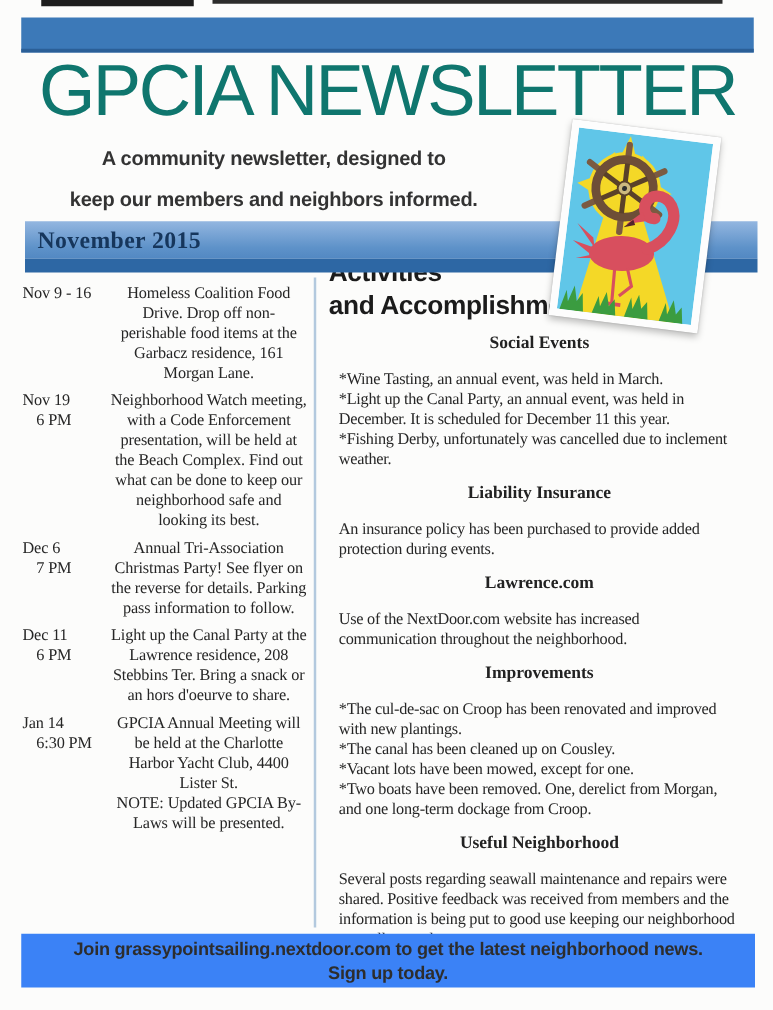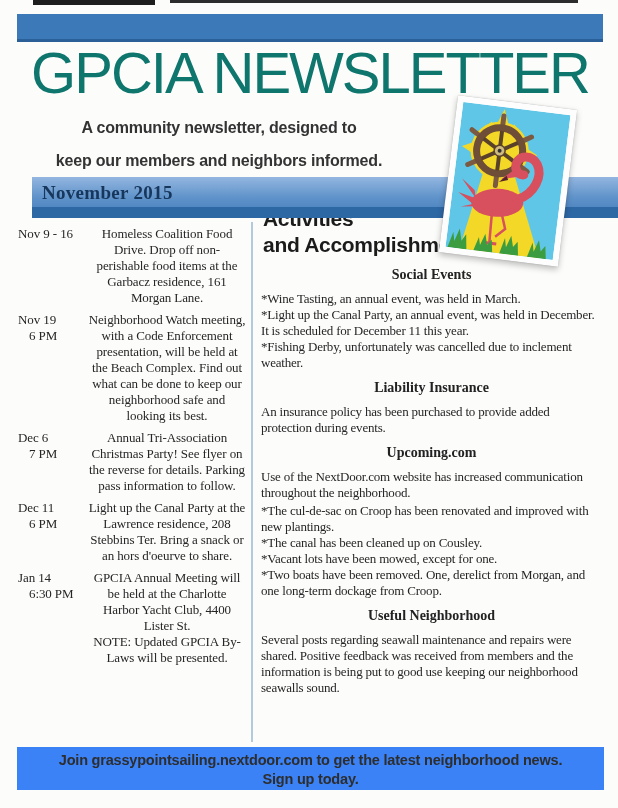--- a/index.html
+++ b/index.html
@@ -23,21 +23,21 @@
     font-size:58px;letter-spacing:-2px;color:#0f766e;line-height:62px;
   }
   .subtitle{
     left:26px;top:111px;width:386px;text-align:center;
     font-family:"Liberation Sans",sans-serif;font-weight:bold;
     font-size:16px;letter-spacing:-0.2px;color:#333333;
   }
   .subtitle .sub-line{display:block;height:33px;line-height:33px;}
 
   
-  .issue-banner{left:32px;top:177px;width:586px;height:57px;z-index:1;}
+  .issue-banner{left:20px;top:177px;width:586px;height:57px;z-index:1;}
   .banner-light{position:absolute;left:0;top:0;width:100%;height:30px;
     background:linear-gradient(#93b6e0,#5e92c9 70%,#5288c2);}
   .banner-dark{position:absolute;left:0;top:30px;width:100%;height:11px;background:#2d67a4;}
   .issue-text{position:absolute;left:10px;top:0;height:30px;line-height:31px;
     font-family:"Liberation Serif",serif;font-weight:bold;font-size:19px;
     color:#16365c;letter-spacing:0.3px;}
 
   
   .clipart-card{
     left:448px;top:102px;width:108px;height:146px;padding:6px;z-index:5;
@@ -62,21 +62,21 @@
 
   .aa-heading{
     margin:0 0 4px 4px;font-family:"Liberation Sans",sans-serif;font-weight:bold;
     font-size:21px;line-height:26px;letter-spacing:-0.3px;color:#1b1b1b;
   }
   .section-heading{
     margin:9px 0 8px 0;text-align:center;font-family:"Liberation Serif",serif;
     font-weight:bold;font-size:14px;color:#222222;
   }
   .section-body{
-    margin:2px;font-size:13px;line-height:16px;letter-spacing:-0.2px;
+    margin:12px;font-size:13px;line-height:16px;letter-spacing:-0.2px;
     white-space:pre-line;color:#262626;
   }
 
   
   .footer{
     left:17px;top:747px;width:587px;height:43px;background:#3b82f6;
     text-align:center;font-family:"Liberation Sans",sans-serif;font-weight:bold;
     font-size:14.5px;line-height:19px;letter-spacing:-0.2px;color:#2d2d2d;
     padding-top:4px;box-sizing:border-box;
   }
@@ -216,25 +216,26 @@
 *Light up the Canal Party, an annual event, was held in December.  It is scheduled for December 11 this year.
 *Fishing Derby, unfortunately was cancelled due to inclement weather.</p>
     </div>
 
     <div class="section">
       <h3 class="section-heading">Liability Insurance</h3>
       <p class="section-body">An insurance policy has been purchased to provide added protection during events.</p>
     </div>
 
     <div class="section">
-      <h3 class="section-heading">Upcoming.com</h3>
+      <h3 class="section-heading">Lawrence.com</h3>
       <p class="section-body">Use of the NextDoor.com website has increased communication throughout the neighborhood.</p>
     </div>
 
     <div class="section">
+      <h3 class="section-heading">Improvements</h3>
       <p class="section-body">*The cul-de-sac on Croop has been renovated and improved with new plantings.
 *The canal has been cleaned up on Cousley.
 *Vacant lots have been mowed, except for one.
 *Two boats have been removed.  One, derelict from Morgan, and one long-term dockage from Croop.</p>
     </div>
 
     <div class="section">
       <h3 class="section-heading">Useful Neighborhood</h3>
       <p class="section-body">Several posts regarding seawall maintenance and repairs were shared.  Positive feedback was received from members and the information is being put to good use keeping our neighborhood seawalls sound.</p>
     </div>

